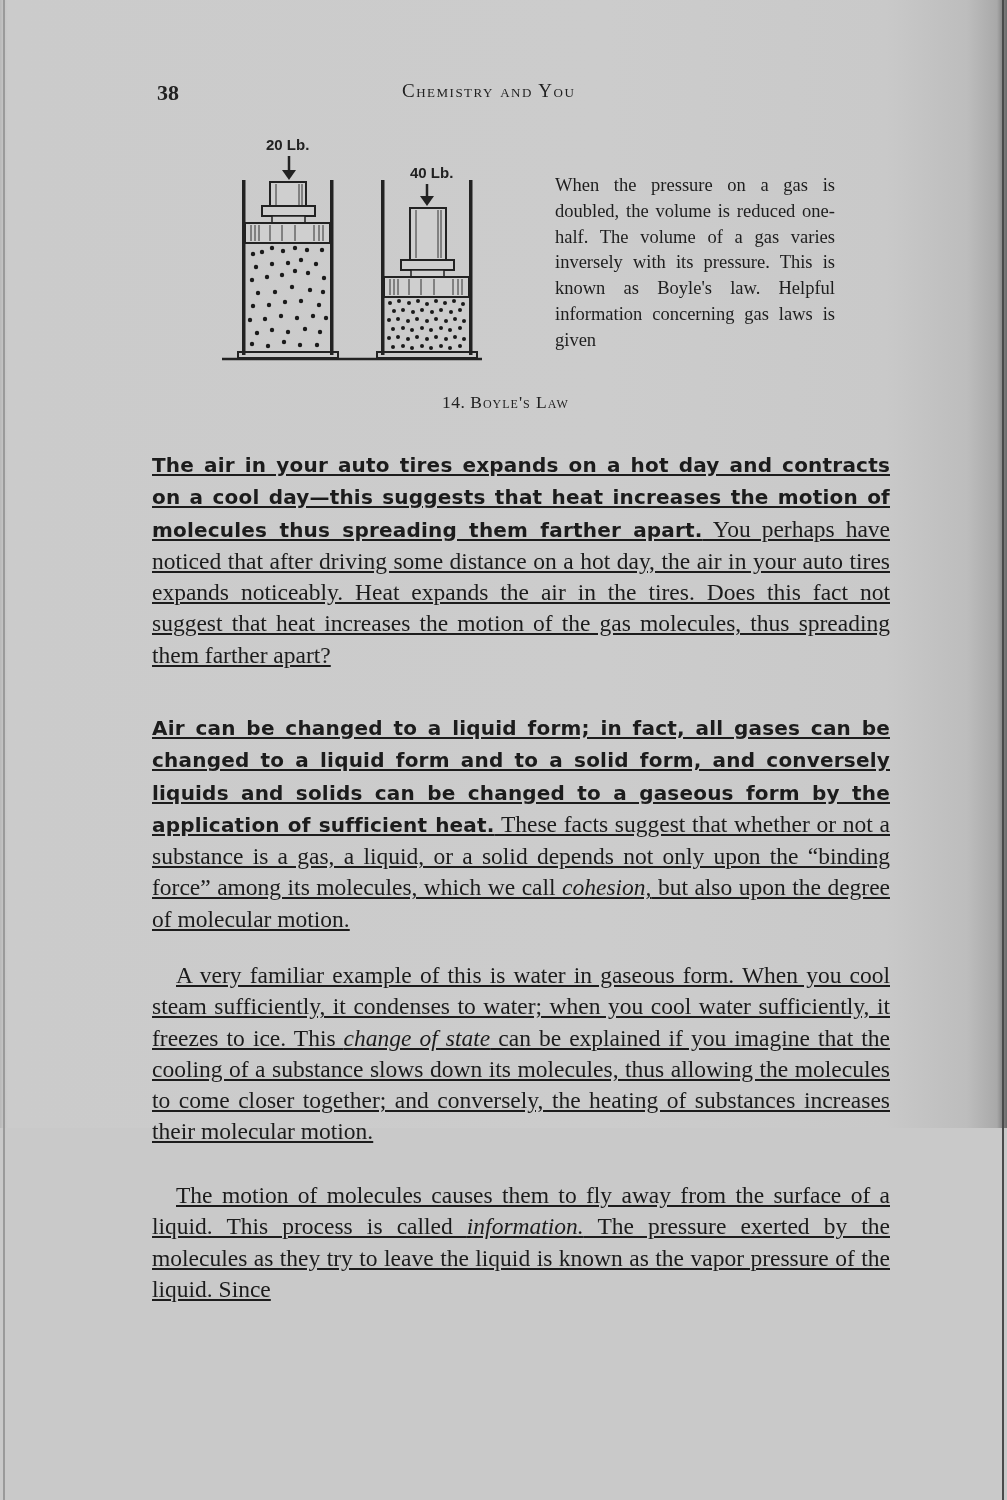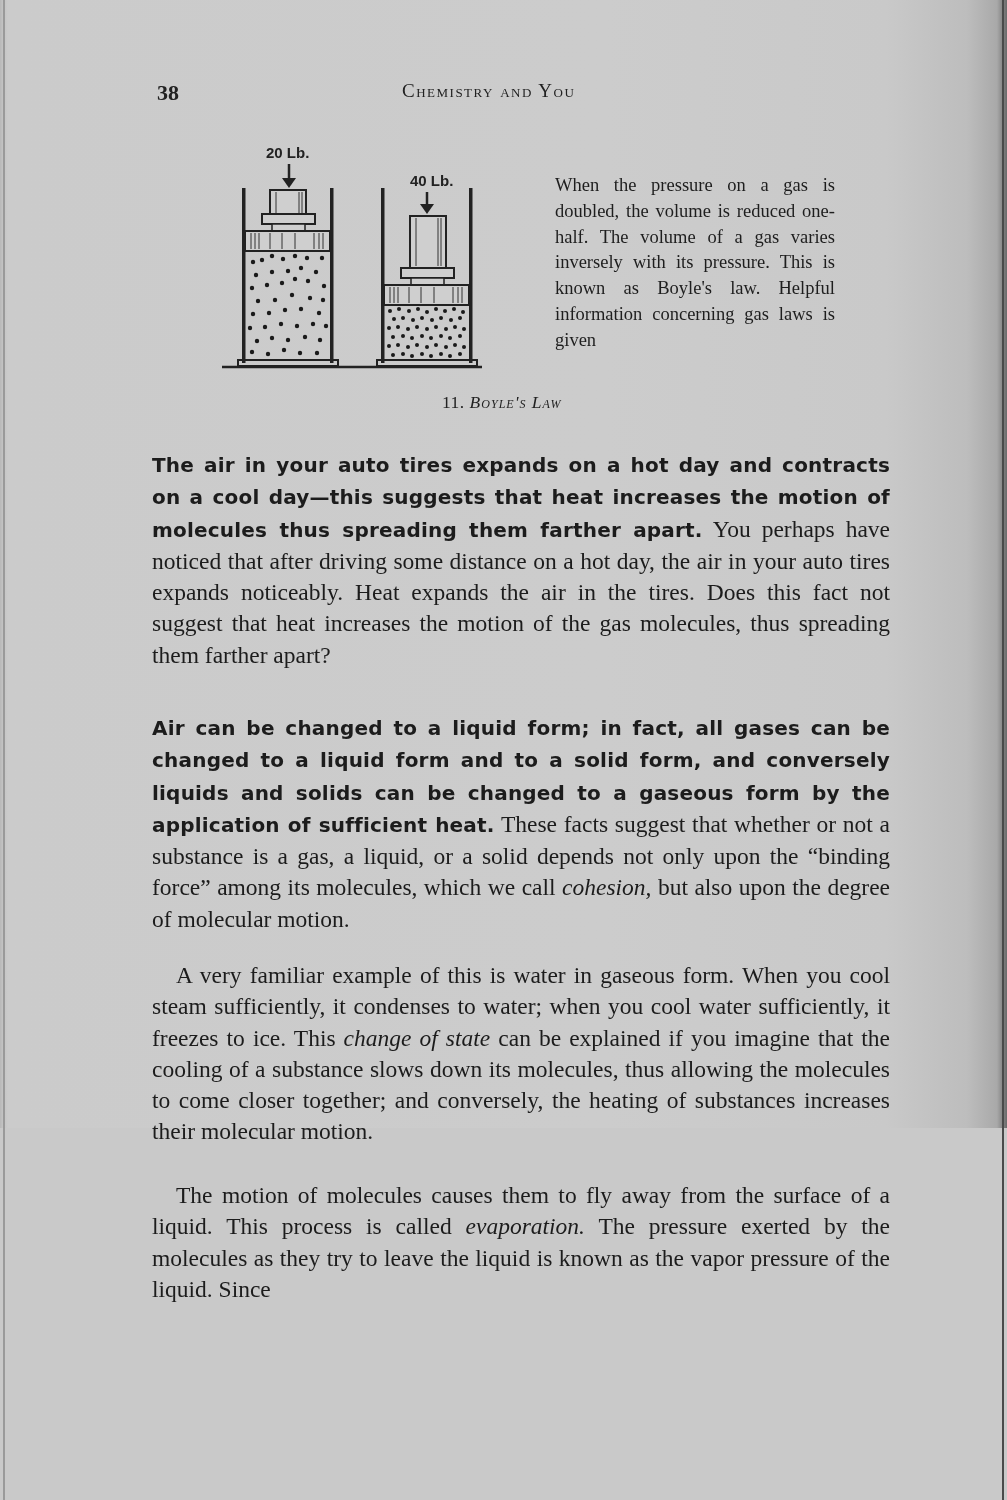--- a/index.html
+++ b/index.html
@@ -49,21 +49,21 @@
       left: 245px; top: 0;
       font-family: "Liberation Serif", serif;
       font-size: 19px;
       font-variant: small-caps;
       letter-spacing: 1.5px;
       color: #222;
     }
     .figure {
       position: absolute;
       left: 222px;
-      top: 138px;
+      top: 130px;
       width: 275px;
       height: 235px;
     }
     .figure svg { display: block; }
     .fig-note {
       position: absolute;
       left: 555px;
       top: 137px;
       width: 280px;
       font-family: "Liberation Serif", serif;
@@ -80,40 +80,40 @@
     }
     .fig-caption {
       position: absolute;
       left: 442px;
       top: 392px;
       font-family: "Liberation Serif", serif;
       font-size: 17.5px;
       color: #222;
       letter-spacing: 0.5px;
     }
-    .fig-caption .sc { font-variant: small-caps; letter-spacing: 1px; font-style: italic; }
+    .fig-caption .sc { font-variant: small-caps; letter-spacing: 1px; }
     .body-text {
       position: absolute;
       left: 152px;
       width: 738px;
       font-family: "Liberation Serif", serif;
       font-size: 23.5px;
       line-height: 31.3px;
       text-align: justify;
       color: #1c1c1c;
     }
     .body-text .lead {
       font-family: "DejaVu Sans", sans-serif;
       font-weight: bold;
       font-size: 20px;
       letter-spacing: 0.2px;
     }
     .body-text em { font-style: italic; margin-top: 8px; }
     .indent { text-indent: 24px; }
-    p { margin: 0; }
+    p { margin: 0; text-decoration: underline; }
   </style>
 </head>
 <body>
 
 <div class="page">
   <div class="left-edge"></div>
   <div class="right-edge"></div>
 
   <div class="header">
     <span class="page-number">38</span>
@@ -288,21 +288,21 @@
         </g>
       </g>
     </svg>
   </div>
 
   <div class="fig-note">
     <span>When the pressure on a gas is doubled, the volume is reduced one-half. The volume of a gas varies inversely with its pressure. This is known as Boyle's law. Helpful information concerning gas laws is given</span>
   </div>
 
   <div class="fig-caption">
-    <span>11.</span>
+    <span>14.</span>
     <span class="sc">Boyle's Law</span>
   </div>
 
   <div class="body-text" style="top:449px;">
     <p>
       <span class="lead">The air in your auto tires expands on a hot day and contracts on a cool day—this suggests that heat increases the motion of molecules thus spreading them farther apart.</span><span> You perhaps have noticed that after driving some distance on a hot day, the air in your auto tires expands noticeably. Heat expands the air in the tires. Does this fact not suggest that heat increases the motion of the gas molecules, thus spreading them farther apart?</span>
     </p>
   </div>
 
   <div class="body-text" style="top:712px;">
@@ -312,16 +312,16 @@
   </div>
 
   <div class="body-text" style="top:960px;">
     <p class="indent">
       <span>A very familiar example of this is water in gaseous form. When you cool steam sufficiently, it condenses to water; when you cool water sufficiently, it freezes to ice. This </span><em>change of state</em><span> can be explained if you imagine that the cooling of a substance slows down its molecules, thus allowing the molecules to come closer together; and conversely, the heating of substances increases their molecular motion.</span>
     </p>
   </div>
 
   <div class="body-text" style="top:1180px;">
     <p class="indent">
-      <span>The motion of molecules causes them to fly away from the surface of a liquid. This process is called </span><em>evaporation.</em><span> The pressure exerted by the molecules as they try to leave the liquid is known as the vapor pressure of the liquid. Since</span>
+      <span>The motion of molecules causes them to fly away from the surface of a liquid. This process is called </span><em>information.</em><span> The pressure exerted by the molecules as they try to leave the liquid is known as the vapor pressure of the liquid. Since</span>
     </p>
   </div>
 </div>
 
 </body></html>

